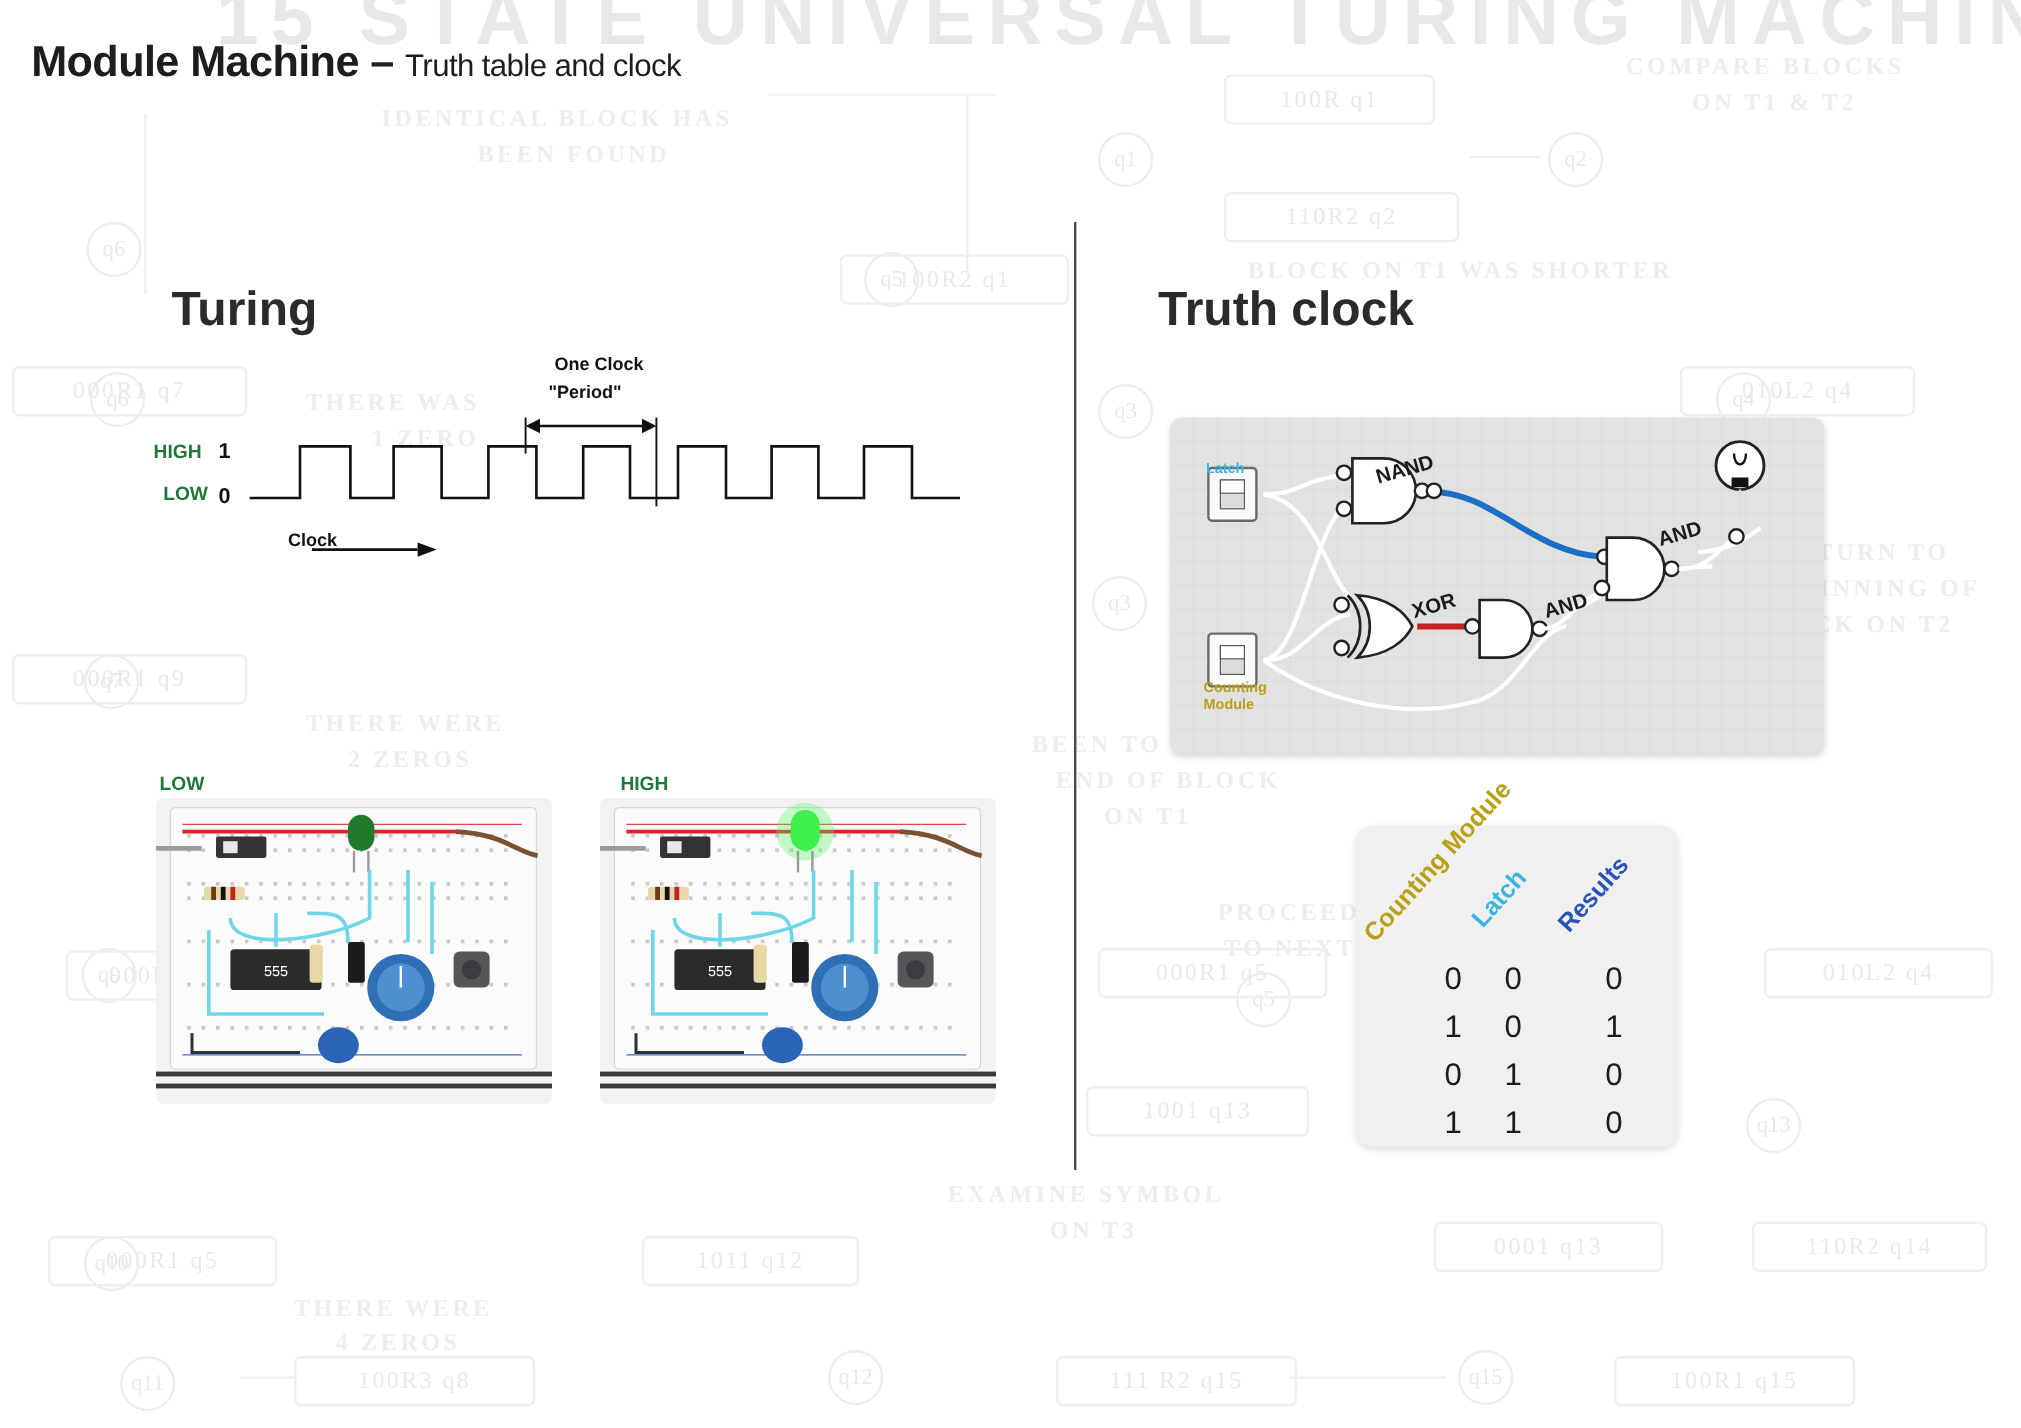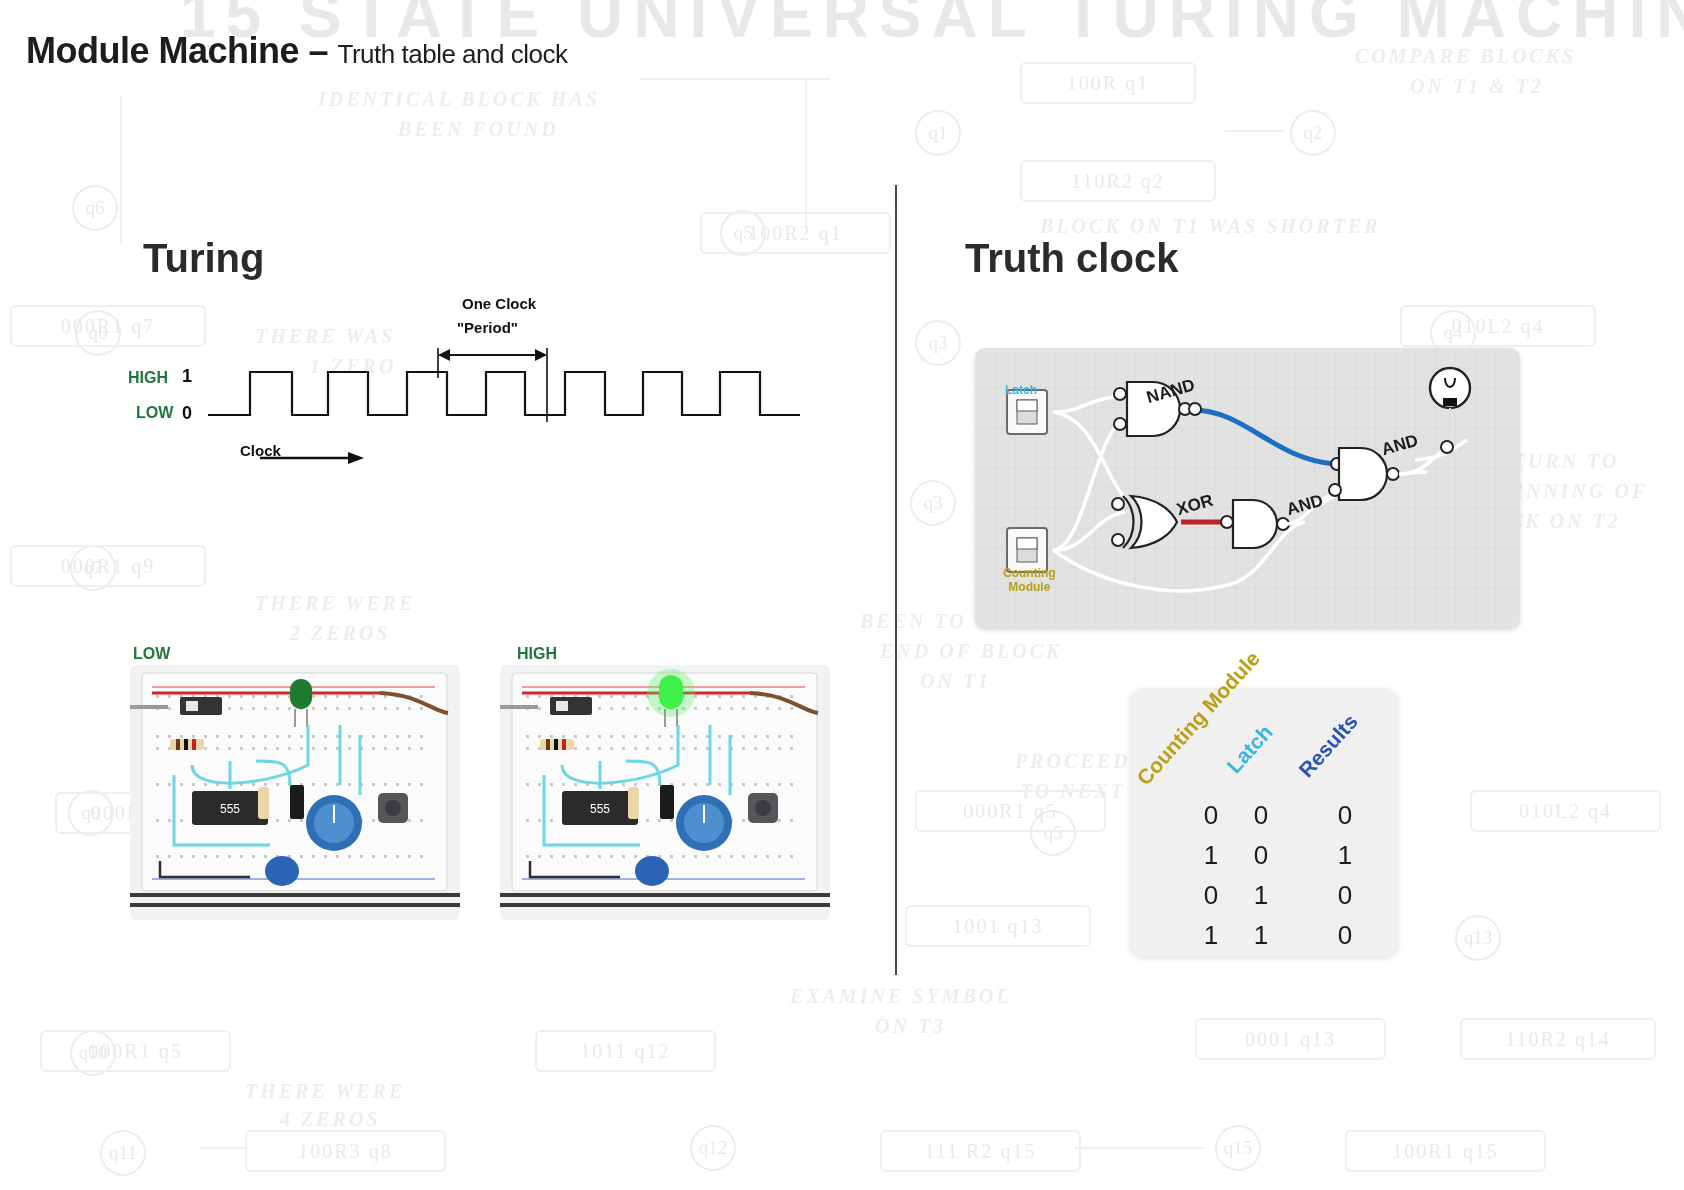--- a/index.html
+++ b/index.html
@@ -19,21 +19,20 @@
   .bg-title{
     position:absolute;top:-22px;left:180px;
     font-size:64px;letter-spacing:10px;font-weight:bold;
     color:#e8e8e8;white-space:nowrap;
     font-family:"Liberation Sans", sans-serif;
   }
   .bg-text{
     position:absolute;
     color:#ededed;
     font-family:"Liberation Serif", serif;
-    font-style:italic;
     letter-spacing:3px;
     white-space:nowrap;
     font-weight:bold;
   }
   .bg-node{
     position:absolute;
     border:2px solid #ededed;border-radius:50%;
     width:42px;height:42px;
     color:#e9e9e9;font-size:19px;
     display:flex;align-items:center;justify-content:center;
@@ -86,21 +85,21 @@
   .bb-state{position:absolute;font-size:16px;font-weight:bold;color:#21763a;}
 
   
   .logic-canvas{
     position:absolute;left:975px;top:348px;width:545px;height:280px;
     background:#e2e2e2;border-radius:10px;
     box-shadow:0 2px 5px rgba(0,0,0,.16);
   }
   .lc-label{position:absolute;font-size:12px;font-weight:bold;}
   #lbl-latch{left:1005px;top:383px;color:#39b6e0;}
-  #lbl-count{left:1003px;top:567px;color:#b9a016;line-height:1.15;text-align:center;}
+  #lbl-count{left:1003px;top:567px;color:#b9a016;line-height:1.15;}
   .gate-name{position:absolute;font-size:17px;font-weight:bold;color:#1a1a1a;
              transform:rotate(-16deg);transform-origin:left bottom;}
 
   
   .tt-card{
     position:absolute;left:1130px;top:688px;width:268px;height:268px;
     background:#f0f0f0;border-radius:14px;box-shadow:0 2px 6px rgba(0,0,0,.13);
   }
   .tt-head{position:absolute;font-size:21px;font-weight:bold;transform:rotate(-48deg);
            transform-origin:left bottom;white-space:nowrap;}

